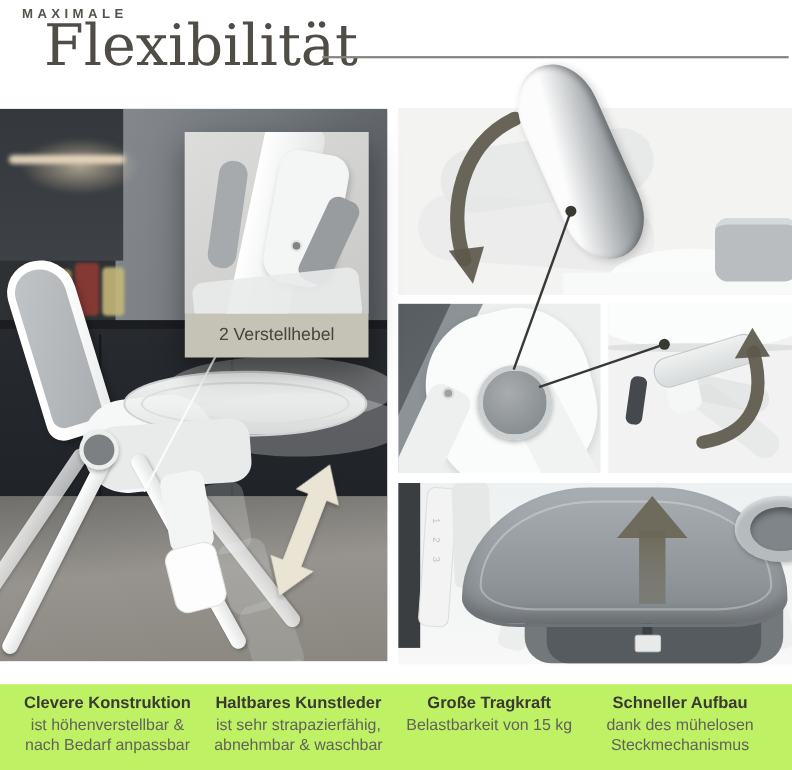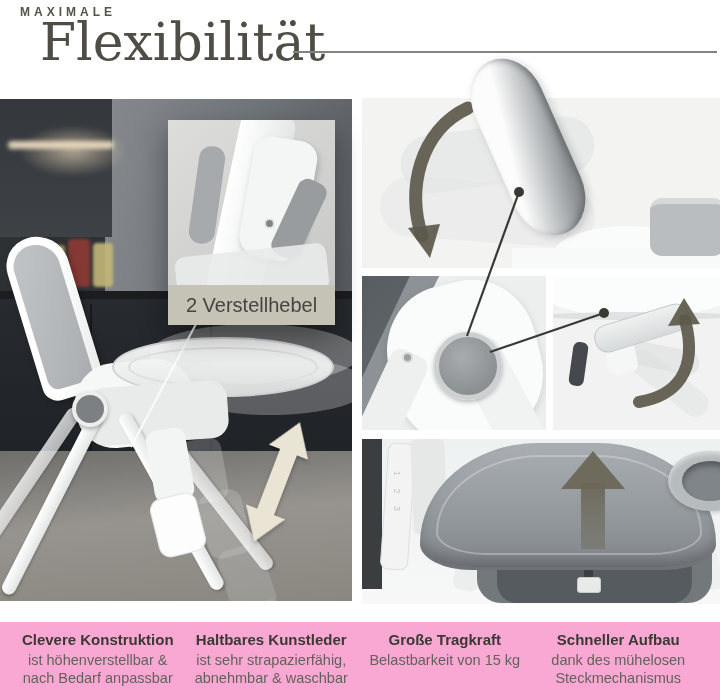--- a/index.html
+++ b/index.html
@@ -92,27 +92,27 @@
   
   .callout{left:168px;top:120px;width:167px;height:205px;background:#c5c2b6;box-shadow:0 12px 26px rgba(0,0,0,.38);z-index:6;}
   .callout-photo{left:0;top:0;width:167px;height:165px;overflow:hidden;background:linear-gradient(140deg,#dddddb,#c8c8c6);}
   .c-bar{left:55px;top:-12px;width:55px;height:200px;background:linear-gradient(90deg,#ffffff,#e4e6e6);transform:rotate(12deg);border-radius:16px;}
   .c-housing{left:78px;top:18px;width:64px;height:122px;background:#f4f5f5;transform:rotate(10deg);border-radius:18px 18px 22px 22px;box-shadow:2px 3px 6px rgba(0,0,0,.2);}
   .c-leverL{left:26px;top:26px;width:26px;height:98px;background:#a7aaac;border-radius:12px;transform:rotate(8deg);}
   .c-leverR{left:116px;top:58px;width:30px;height:82px;background:#989c9e;border-radius:10px;transform:rotate(25deg);}
   .c-screw{left:96px;top:98px;width:7px;height:7px;border-radius:50%;background:#7f8486;border:2px solid #e4e6e6;}
   .c-base{left:8px;top:130px;width:152px;height:48px;background:#e9eaea;transform:rotate(-6deg);border-radius:10px;opacity:.9;}
   .callout-label{left:0;top:165px;width:167px;height:40px;display:flex;align-items:center;justify-content:center;
-      font-size:20px;color:#45443e;font-weight:500;}
+      font-size:16px;color:#45443e;font-weight:500;}
 
   
   .overlay{left:0;top:0;width:720px;height:700px;z-index:4;pointer-events:none;}
 
   
-  .features{left:0;top:622px;width:720px;height:78px;background:#f9a8d4;display:grid;grid-template-columns:repeat(4,1fr);
+  .features{left:0;top:622px;width:720px;height:78px;background:#bef264;display:grid;grid-template-columns:repeat(4,1fr);
       padding:9px 20px 0 16px;box-sizing:border-box;column-gap:10px;}
   .feature{text-align:center;}
   .feature .f-title{font-size:15px;font-weight:700;color:#3a3933;margin-bottom:3px;}
   .feature .f-line{font-size:14.5px;color:#63625b;line-height:1.25;}
 </style>
 </head>
 <body>
 
 <div class="canvas">
 

